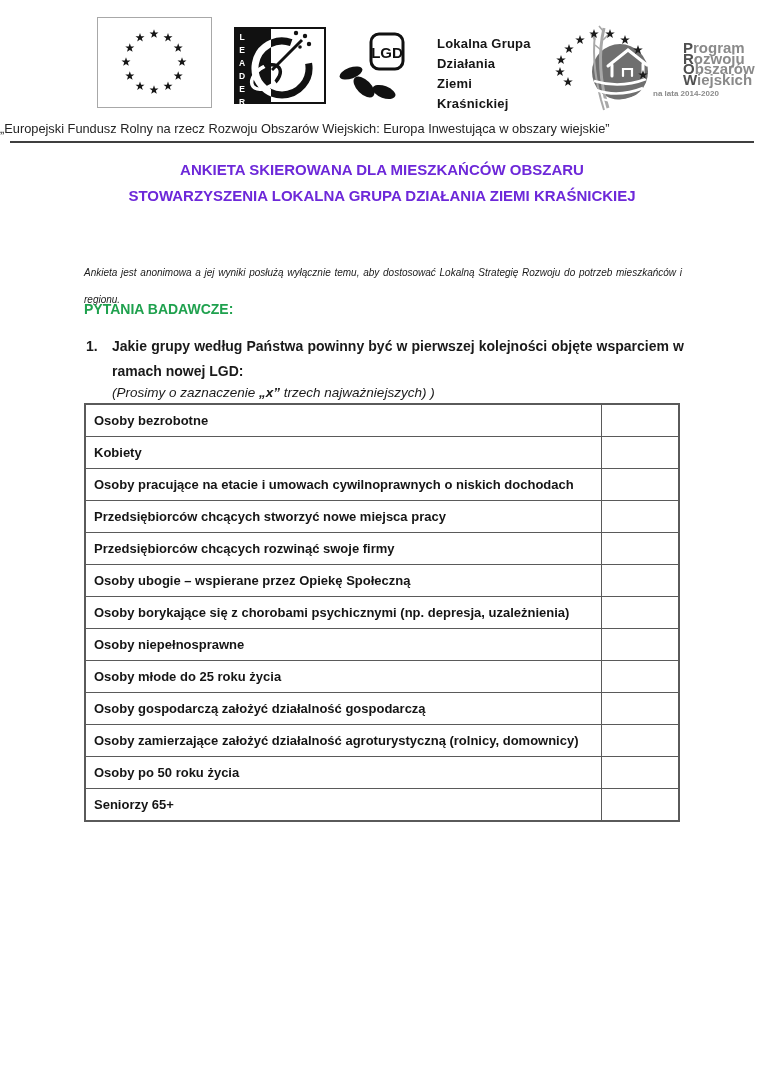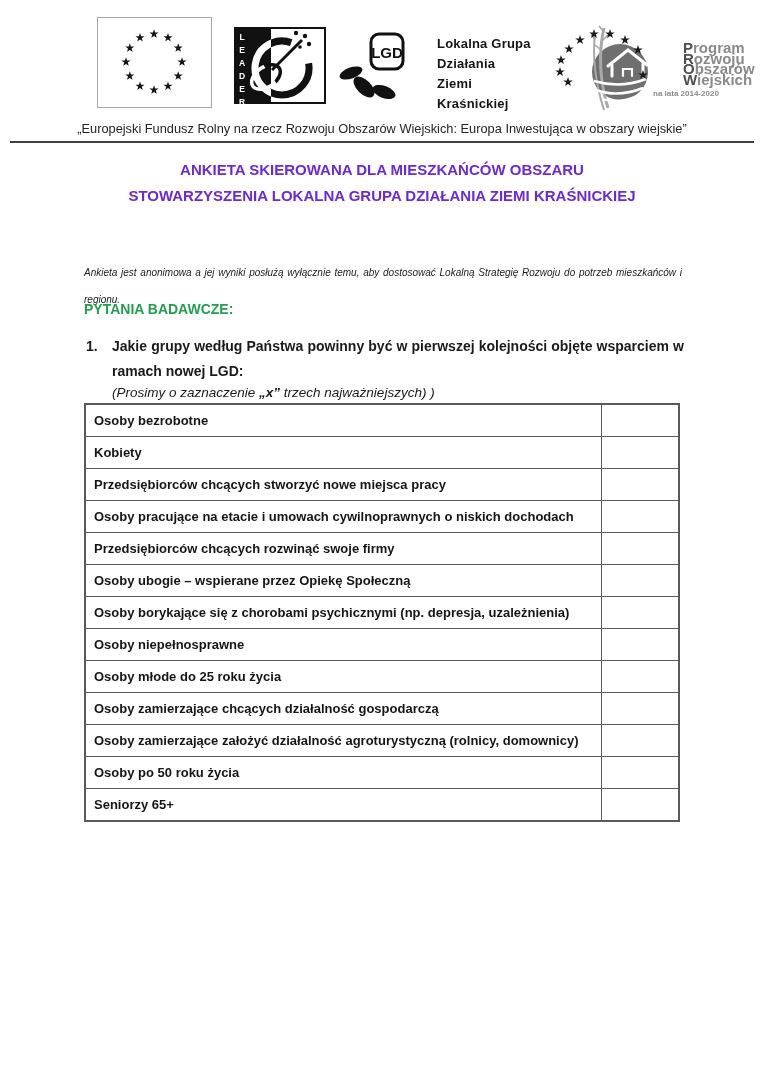--- a/index.html
+++ b/index.html
@@ -25,21 +25,21 @@
     font-family:"Liberation Sans",sans-serif;
   }
   .logo-lgd  { position:absolute; left:338px; top:24px; width:205px; height:92px; }
   .lgd-name  { position:absolute; left:72px; top:10px; font-weight:bold; font-size:13px; line-height:20px; color:#151515; letter-spacing:0.2px;margin-left:27px; }
   .logo-prow { position:absolute; left:550px; top:18px; width:210px; height:97px; }
   .prow-text { position:absolute; left:133px; top:25px; font-size:15px; line-height:10.5px; color:#8a8a8a; font-weight:bold; }
   .prow-line::first-letter { color:#4f4f4f; }
   .prow-years { position:absolute; left:103px; top:71px; font-size:8px; color:#8a8a8a; font-weight:bold; }
 
   
-  .quote { position:absolute; left:0; top:121px; width:764px; text-align:center; font-size:12.8px; color:#242424; }
+  .quote { position:absolute; left:0; top:121px; width:764px; font-size:12.8px; color:#242424; }
   .rule  { position:absolute; left:10px; top:141px; width:744px; border-top:2px solid #3f3f3f; }
 
   
   .title { position:absolute; left:42px; top:157px; width:680px; text-align:center; font-weight:bold; font-size:15px; line-height:26px; color:#6d28d9; }
 
   
   .intro1 { position:absolute; left:84px; top:221px; width:600px; font-size:13.8px; }
   .intro2 { position:absolute; left:84px; top:249px; width:598px; font-size:10px; line-height:27px; text-align:justify;font-style:italic; }
   .section-heading { position:absolute; left:84px; top:301px; font-size:14px; font-weight:bold; }
 
@@ -210,49 +210,49 @@
     <tbody>
         <tr>
           <td class="label-cell">Osoby bezrobotne</td>
           <td class="check-cell"></td>
         </tr>
         <tr>
           <td class="label-cell">Kobiety</td>
           <td class="check-cell"></td>
         </tr>
         <tr>
+          <td class="label-cell">Osoby pracujące na etacie i umowach cywilnoprawnych o niskich dochodach</td>
+          <td class="check-cell"></td>
+        </tr>
+        <tr>
           <td class="label-cell">Przedsiębiorców chcących stworzyć nowe miejsca pracy</td>
           <td class="check-cell"></td>
         </tr>
         <tr>
-          <td class="label-cell">Osoby pracujące na etacie i umowach cywilnoprawnych o niskich dochodach</td>
-          <td class="check-cell"></td>
-        </tr>
-        <tr>
           <td class="label-cell">Przedsiębiorców chcących rozwinąć swoje firmy</td>
           <td class="check-cell"></td>
         </tr>
         <tr>
           <td class="label-cell">Osoby ubogie – wspierane przez Opiekę Społeczną</td>
           <td class="check-cell"></td>
         </tr>
         <tr>
           <td class="label-cell">Osoby borykające się z chorobami psychicznymi  (np. depresja, uzależnienia)</td>
           <td class="check-cell"></td>
         </tr>
         <tr>
           <td class="label-cell">Osoby niepełnosprawne</td>
           <td class="check-cell"></td>
         </tr>
         <tr>
           <td class="label-cell">Osoby młode do 25 roku życia</td>
           <td class="check-cell"></td>
         </tr>
         <tr>
-          <td class="label-cell">Osoby zamierzające chcących działalność gospodarczą</td>
+          <td class="label-cell">Osoby gospodarczą założyć działalność gospodarczą</td>
           <td class="check-cell"></td>
         </tr>
         <tr>
           <td class="label-cell">Osoby zamierzające założyć działalność agroturystyczną (rolnicy, domownicy)</td>
           <td class="check-cell"></td>
         </tr>
         <tr>
           <td class="label-cell">Osoby po 50 roku życia</td>
           <td class="check-cell"></td>
         </tr>

